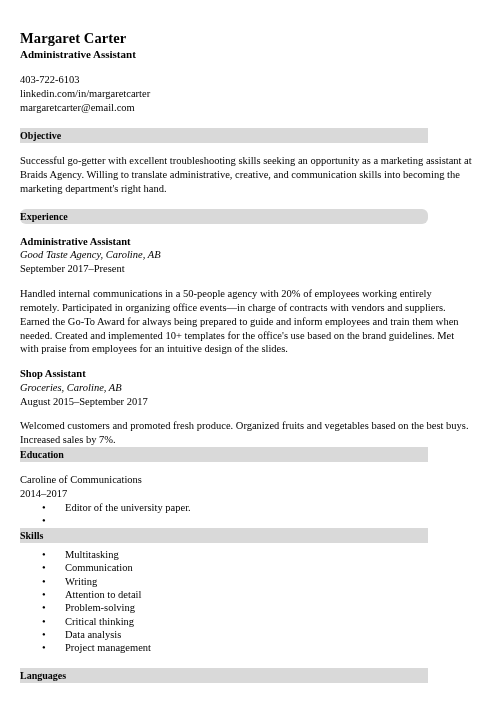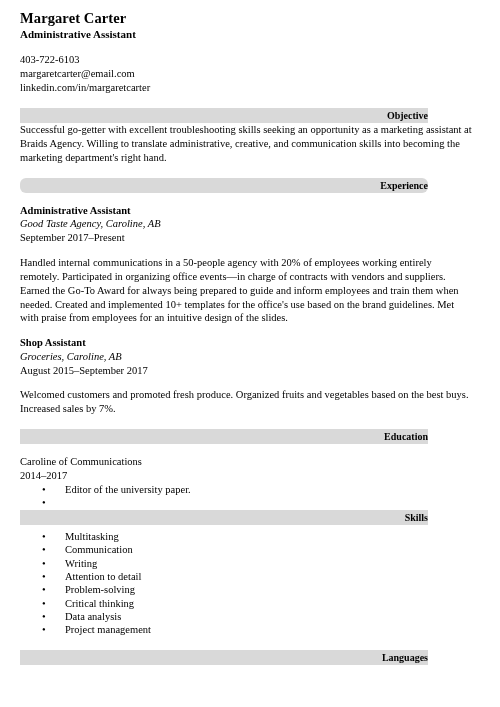--- a/index.html
+++ b/index.html
@@ -11,21 +11,21 @@
     width: 500px;
     height: 707px;
     font-family: "Liberation Serif", "DejaVu Serif", serif;
     color: #000000;
     overflow: hidden;
   }
   .page {
     width: 500px;
     height: 707px;
     box-sizing: border-box;
-    padding: 10px 20px 0 20px;
+    padding: 30px 20px 0 20px;
     background: #ffffff;
     position: relative;
   }
   .name {
     font-size: 14.5px;
     font-weight: bold;
     line-height: 1.18;
     letter-spacing: 0.1px;
     margin: 0;
   }
@@ -39,38 +39,39 @@
     margin-top: 12px;
     font-size: 10.5px;
     line-height: 1.32;
   }
   .contact div { white-space: nowrap; }
 
   .section-bar {
     background: #d9d9d9;
     height: 15px;
     line-height: 15px;
-    text-align: right;
+    text-align: left;
     font-size: 10px;
     font-weight: bold;
     margin: 0;
     width: 408px;
   }
   .bar-objective { margin-top: 13px; }
   .bar-experience { margin-top: 13px; border-radius: 6px; }
-  .bar-education { margin-top: 13px; }
+  .bar-education { }
   .bar-skills { margin-top: 14px; }
   .bar-languages { margin-top: 14px; }
 
   .body-text {
     font-size: 10.5px;
     line-height: 1.33;
     text-align: left;
   }
   .objective-text {
+    margin-top: 11px;
     width: 452px;
   }
   .entry { margin-top: 11px; }
   .entry-title {
     font-size: 10.5px;
     font-weight: bold;
     line-height: 1.3;
   }
   .entry-org {
     font-size: 10.5px;
@@ -130,22 +131,22 @@
 <body>
 
 <div class="page">
 
   <div>
     <div class="name">Margaret Carter</div>
     <div class="job-title">Administrative Assistant</div>
 
     <div class="contact">
       <div>403-722-6103</div>
+      <div>linkedin.com/in/margaretcarter</div>
       <div>margaretcarter@email.com</div>
-      <div>linkedin.com/in/margaretcarter</div>
     </div>
   </div>
 
   <div class="section-bar bar-objective">Objective</div>
   <div class="body-text objective-text">Successful go-getter with excellent troubleshooting skills seeking an opportunity as a marketing assistant at Braids Agency. Willing to translate administrative, creative, and communication skills into becoming the marketing department's right hand.</div>
 
   <div class="section-bar bar-experience">Experience</div>
 
   <div class="entry">
     <div class="entry-title">Administrative Assistant</div>

